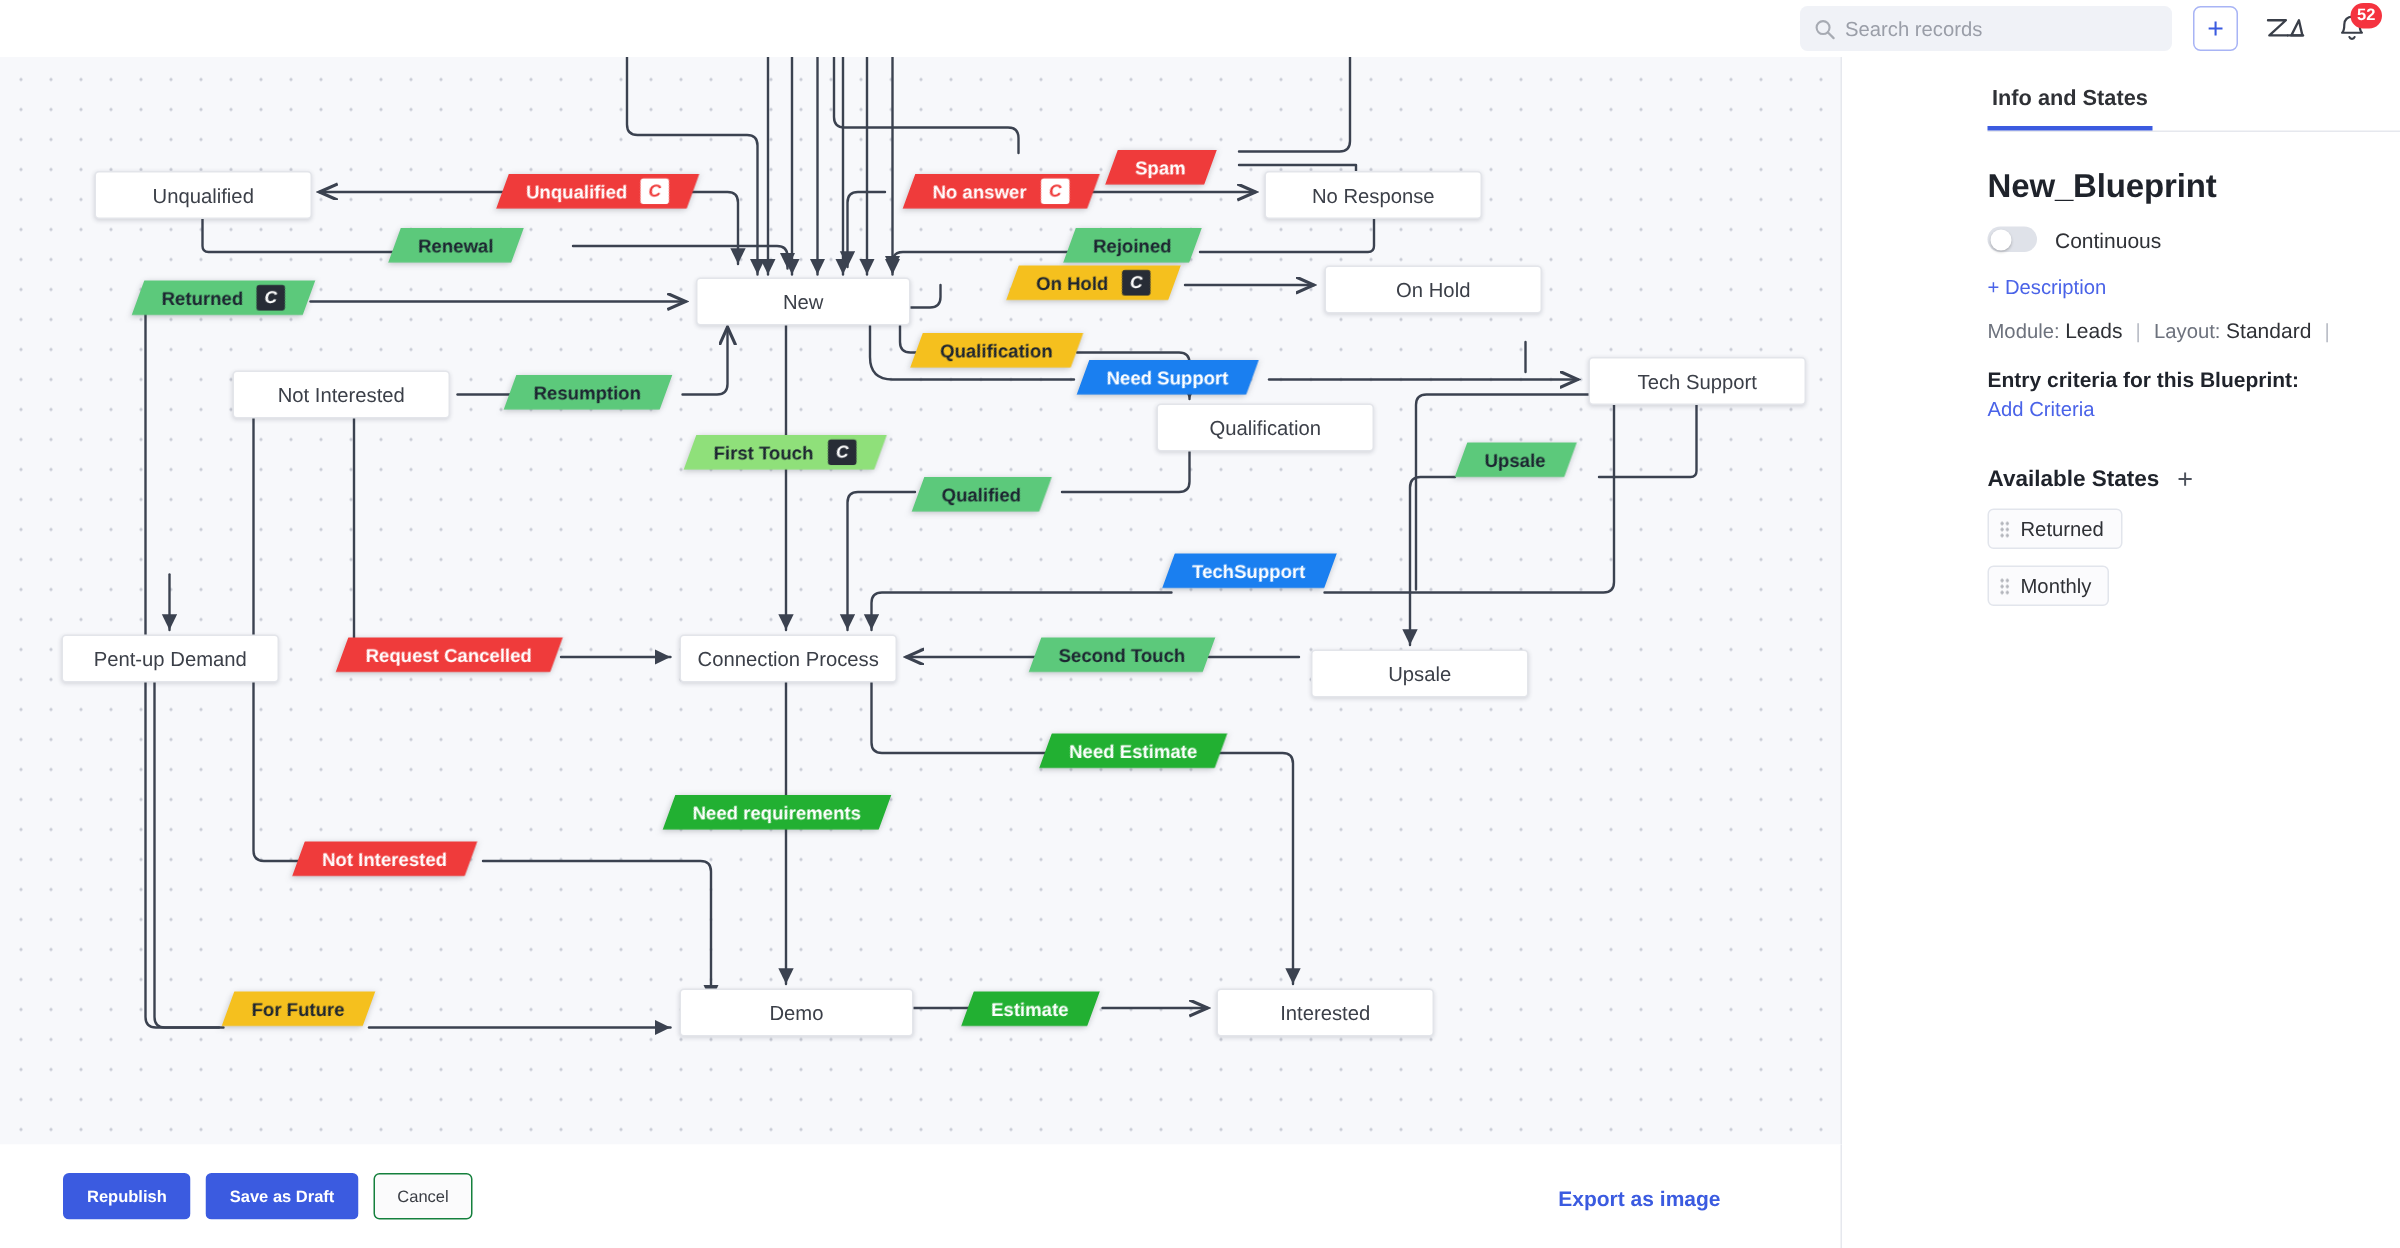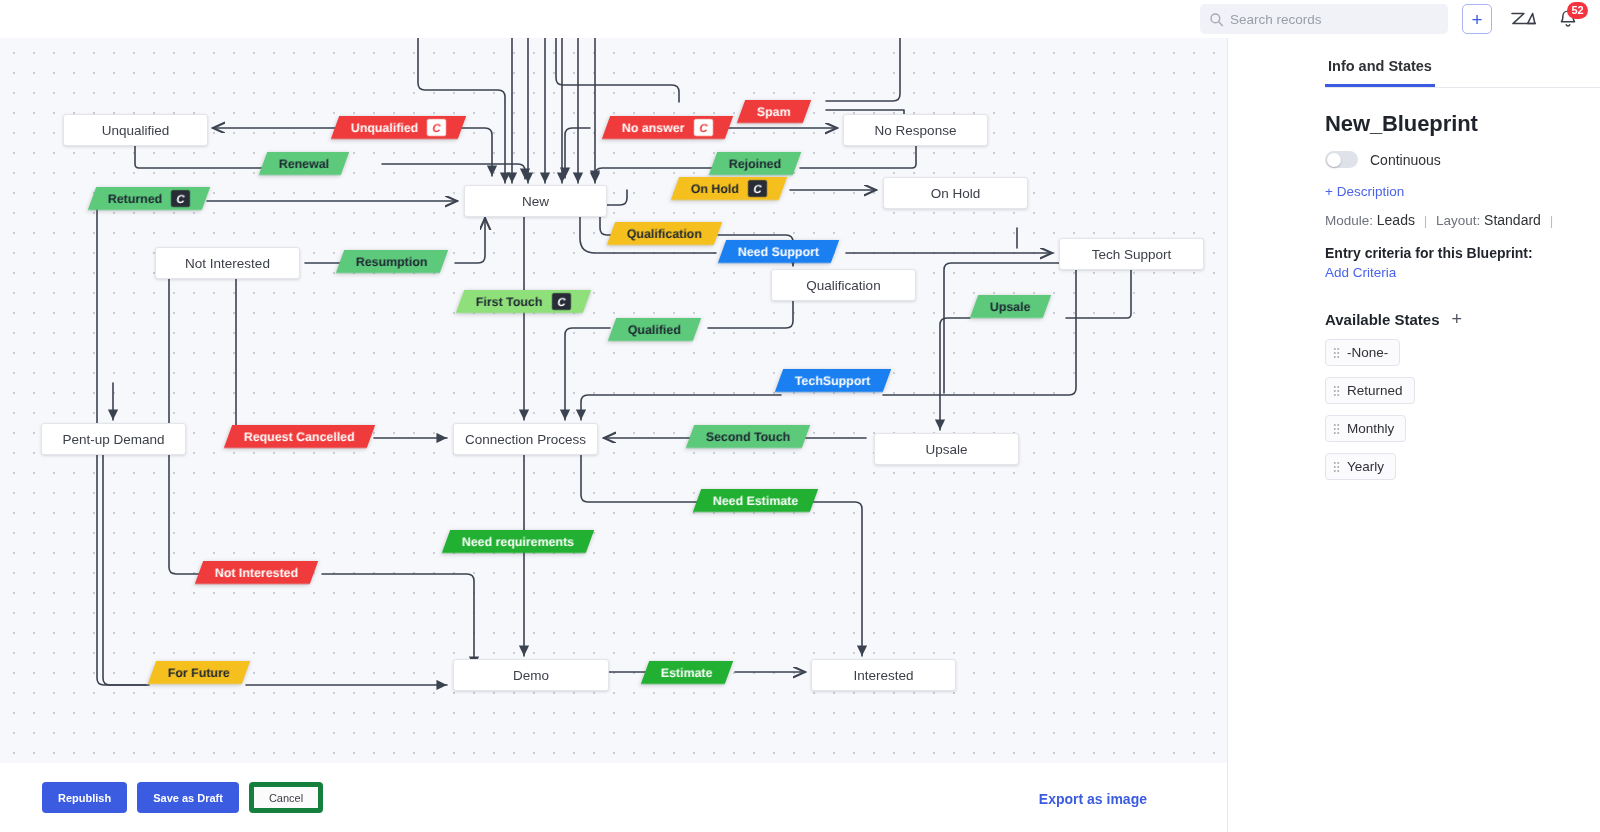--- a/index.html
+++ b/index.html
@@ -92,21 +92,21 @@
     position:absolute; top:763px; left:0; width:1228px; height:69px;
     background:#ffffff; border-right:1px solid #e6e8ee;
     display:flex; align-items:center; padding-left:42px;
   }
   .btn{
     height:31px; border-radius:4px; font-size:11px; padding:0 15px;
     display:flex; align-items:center; justify-content:center; cursor:pointer;
     font-family:"Liberation Sans", sans-serif; margin-right:10px; border:1px solid transparent;
   }
   .btn-primary{ background:#3b5be0; color:#ffffff; font-weight:bold; }
-  .btn-ghost{ background:#fbfbfc; color:#3a3d44; border:5px solid #15803d; }
+  .btn-ghost{ background:#fbfbfc; color:#3a3d44; border:1px solid #15803d; }
   .export-link{
     position:absolute; right:80px; top:28px; color:#3b5be0; font-size:14px;
     font-weight:bold; cursor:pointer;
   }
 
   
   .panel{
     position:absolute; top:38px; left:1293px; width:307px; height:794px;
     background:#ffffff; padding:0 0 0 32px;
   }
@@ -407,28 +407,20 @@
   <span class="entry-link">Add Criteria</span>
 
   <div class="states-head">
     <span>Available States</span>
     <span class="addplus">+</span>
   </div>
 
   <div id="states-list">
       <div class="chip-row"><div class="state-chip">
           <span class="grip"></span>
-          <span>-None-</span>
-        </div></div>
-      <div class="chip-row"><div class="state-chip">
-          <span class="grip"></span>
           <span>Returned</span>
         </div></div>
       <div class="chip-row"><div class="state-chip">
           <span class="grip"></span>
           <span>Monthly</span>
         </div></div>
-      <div class="chip-row"><div class="state-chip">
-          <span class="grip"></span>
-          <span>Yearly</span>
-        </div></div>
     </div>
 </div>
 
 </body></html>

